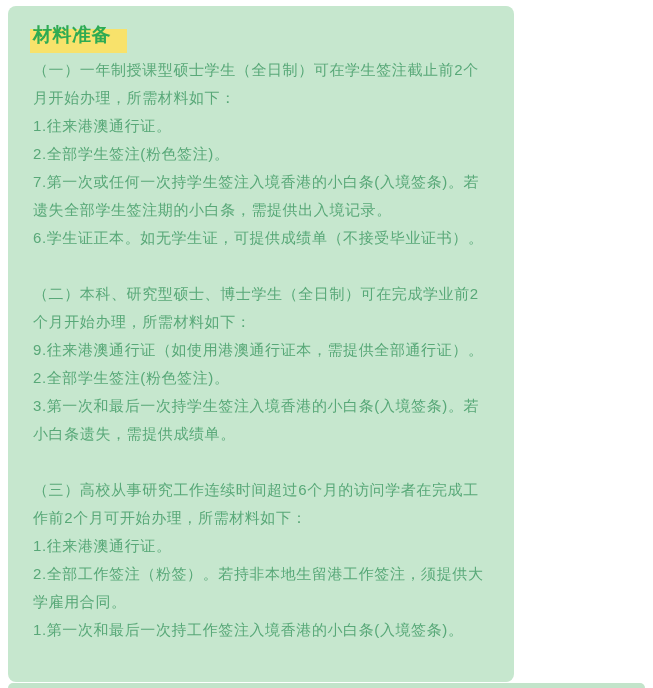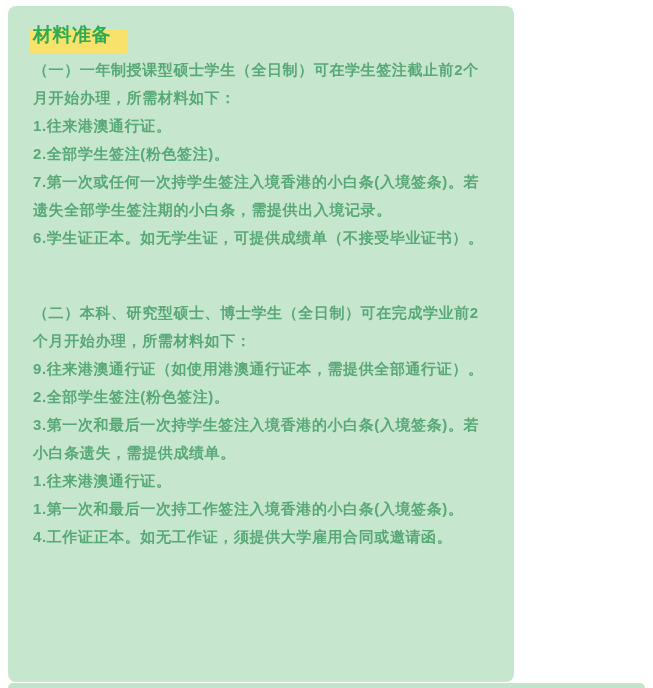--- a/index.html
+++ b/index.html
@@ -54,27 +54,27 @@
     position: relative;
     z-index: 1;
     font-size: 19px;
     font-weight: bold;
     color: #2eab53;
     letter-spacing: 0.5px;
   }
   p.txt {
     margin: 0;
     font-size: 15px;
-    font-weight: bold;
+    font-weight: normal;
     color: #58a878;
     line-height: 28px;
     letter-spacing: 0.6px;
   }
   p.sec-gap {
-    margin-top: 47px;
+    margin-top: 28px;
   }
 </style>
 </head>
 <body>
 
 <div class="card">
 
   <div class="title-row">
     <span class="hl-wrap">
       <span class="hl"></span>
@@ -86,19 +86,20 @@
   <p class="txt">1.往来港澳通行证。</p>
   <p class="txt">2.全部学生签注(粉色签注)。</p>
   <p class="txt">7.第一次或任何一次持学生签注入境香港的小白条(入境签条)。若遗失全部学生签注期的小白条，需提供出入境记录。</p>
   <p class="txt">6.学生证正本。如无学生证，可提供成绩单（不接受毕业证书）。</p>
 
   <p class="txt sec-gap">（二）本科、研究型硕士、博士学生（全日制）可在完成学业前2个月开始办理，所需材料如下：</p>
   <p class="txt">9.往来港澳通行证（如使用港澳通行证本，需提供全部通行证）。</p>
   <p class="txt">2.全部学生签注(粉色签注)。</p>
   <p class="txt">3.第一次和最后一次持学生签注入境香港的小白条(入境签条)。若小白条遗失，需提供成绩单。</p>
 
+  <p class="txt sec-gap">（三）高校从事研究工作连续时间超过6个月的访问学者在完成工作前2个月可开始办理，所需材料如下：</p>
   <p class="txt">1.往来港澳通行证。</p>
+  <p class="txt">2.全部工作签注（粉签）。若持非本地生留港工作签注，须提供大学雇用合同。</p>
   <p class="txt">1.第一次和最后一次持工作签注入境香港的小白条(入境签条)。</p>
-  <p class="txt">4.工作证正本。如无工作证，须提供大学雇用合同或邀请函。</p>
 
 </div>
 
 <div class="next-card-sliver"></div>
 
 </body></html>

